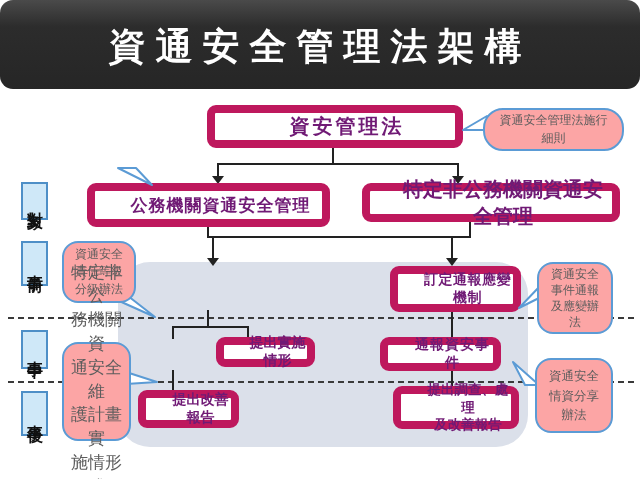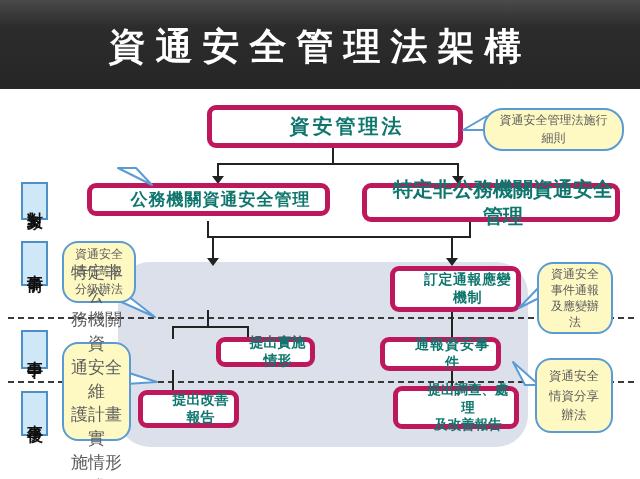--- a/index.html
+++ b/index.html
@@ -2,57 +2,57 @@
 <html><head>
 <meta charset="utf-8">
 <style>
   html,body{margin:0;padding:0;background:#fff;}
   #canvas{position:relative;width:640px;height:479px;background:#ffffff;overflow:hidden;
           font-family:"DejaVu Sans","Liberation Sans",sans-serif;}
 
   
   .header{position:absolute;left:0;top:0;width:640px;height:89px;
           background:linear-gradient(180deg,#4a4a4a 0%,#2c2c2c 30%,#262626 100%);
-          display:flex;align-items:center;justify-content:center;z-index:6;}
+          display:flex;align-items:center;justify-content:center;z-index:6;border-radius:13px;}
   .title{color:#ffffff;font-weight:bold;font-size:37px;letter-spacing:10px;padding-top:4px;
          font-family:"DejaVu Serif","Liberation Serif",serif;white-space:nowrap;}
 
   
   .panel{position:absolute;left:118px;top:262px;width:410px;height:185px;
          background:#dbe0ea;border-radius:32px;z-index:0;}
 
   
   .dash{position:absolute;left:8px;width:626px;height:0;border-top:2px dashed #3a3a3a;z-index:1;}
   .dash1{top:317px;} .dash2{top:381px;}
 
   
   .stage{position:absolute;left:21px;width:27px;background:#cfe8f8;border:2px solid #4e8fc7;
          color:#101010;font-weight:bold;font-size:16px;z-index:3;box-sizing:border-box;
          writing-mode:vertical-rl;text-orientation:upright;display:flex;align-items:center;
          justify-content:center;letter-spacing:2px;}
   .stage1{top:182px;height:38px;} .stage2{top:241px;height:45px;}
   .stage3{top:330px;height:39px;} .stage4{top:391px;height:45px;}
 
   
-  .nbox{position:absolute;background:#ffffff;border:5px solid #be185d;border-radius:9px;
-        display:flex;align-items:center;justify-content:center;font-weight:bold;color:#0f766e;
+  .nbox{position:absolute;background:#ffffff;border:8px solid #be185d;border-radius:9px;
+        display:flex;align-items:center;justify-content:center;font-weight:bold;color:#701a75;
         box-sizing:border-box;text-align:center;z-index:3;white-space:pre-line;padding-left:24px;}
   .law{left:207px;top:105px;width:256px;height:43px;font-size:20px;letter-spacing:3px;}
-  .l2a{left:87px; top:183px;width:243px;height:33px;font-size:17px;letter-spacing:1px;}
+  .l2a{left:87px; top:183px;width:243px;height:44px;font-size:17px;letter-spacing:1px;}
   .l2b{left:342px;top:183px;width:258px;height:39px;font-size:20px;margin-left:20px;}
   .f1{left:147px;top:266px;width:122px;height:46px;font-size:14px;letter-spacing:0.5px;}
   .f2{left:390px;top:266px;width:131px;height:46px;font-size:14px;letter-spacing:0.5px;}
   .f3{left:136px;top:338px;width:75px; height:33px;font-size:14px;}
   .f4{left:216px;top:337px;width:99px; height:30px;font-size:14px;}
   .f5{left:380px;top:337px;width:121px;height:34px;font-size:14px;letter-spacing:1px;}
   .f6{left:138px;top:390px;width:101px;height:38px;font-size:14px;}
   .f7{left:393px;top:386px;width:126px;height:43px;font-size:13.5px;line-height:1.3;}
 
   
-  .callout{position:absolute;background:#fef9c3;border:2px solid #5b9bd5;border-radius:16px;
+  .callout{position:absolute;background:#fca5a5;border:2px solid #5b9bd5;border-radius:16px;
            color:#5d5d5d;display:flex;align-items:center;justify-content:center;text-align:center;
            white-space:pre-line;box-sizing:border-box;z-index:5;}
   .c1{left:40px; top:126px;width:148px;height:44px;font-size:11.5px;line-height:1.5;border-radius:20px;}
   .c2{left:483px;top:108px;width:141px;height:43px;font-size:12px;  line-height:1.45;border-radius:20px;}
   .c3{left:62px; top:241px;width:74px; height:62px;font-size:12px;  line-height:1.45;}
   .c4{left:537px;top:262px;width:76px; height:72px;font-size:12px;  line-height:1.35;}
   .c5{left:62px; top:342px;width:69px; height:99px;font-size:17px;line-height:1.4;}
   .c6{left:535px;top:358px;width:78px; height:75px;font-size:12.5px;line-height:1.55;}
   .tail{position:absolute;z-index:4;}
 

